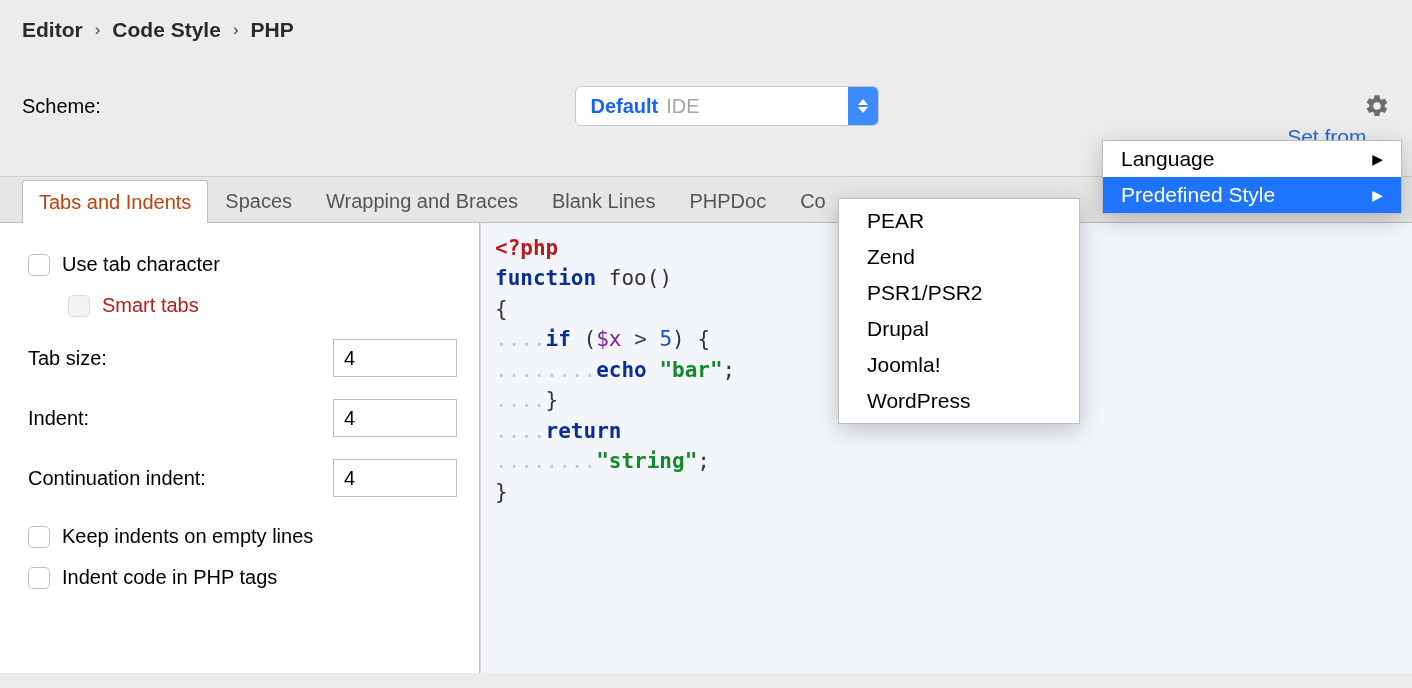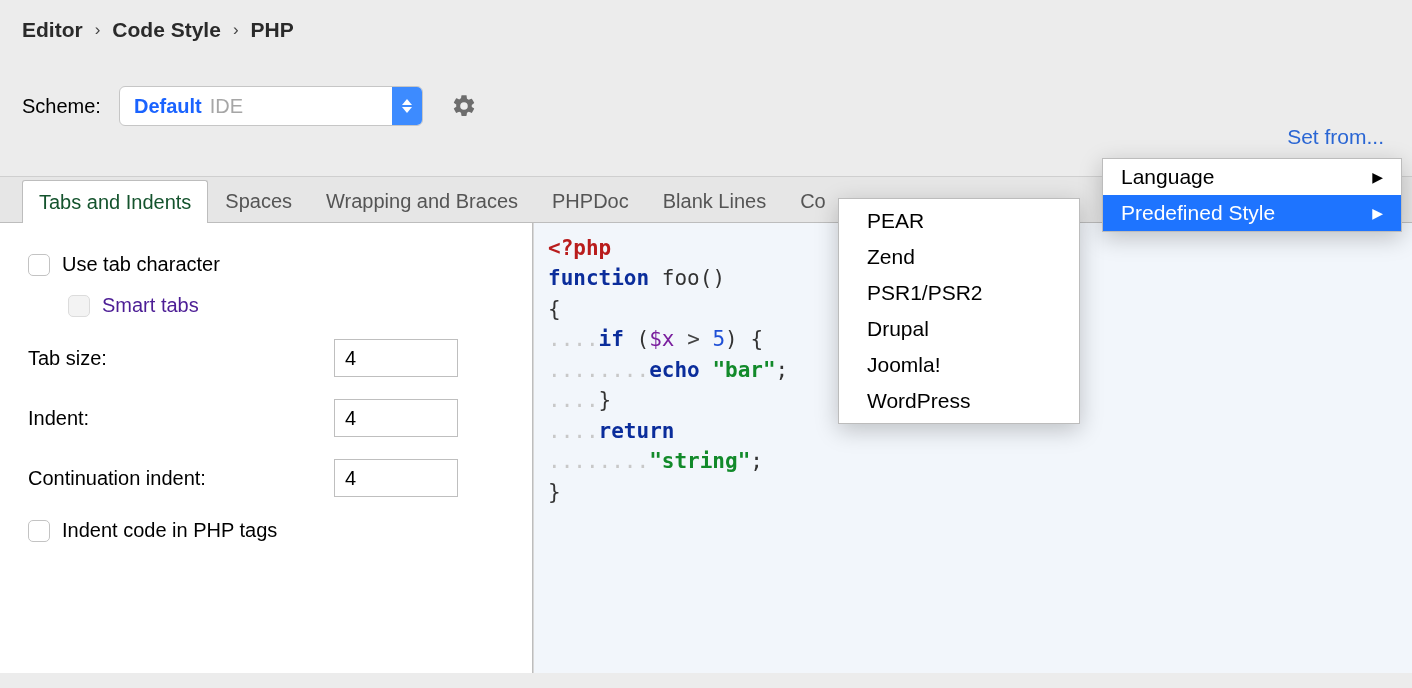--- a/index.html
+++ b/index.html
@@ -23,20 +23,21 @@
     gap: 12px;
   }
   .breadcrumb .crumb { }
   .breadcrumb .crumb.bold { font-weight: 700; }
   .breadcrumb .sep { font-size: 17px; color: #444; }
   .scheme-row {
     display: flex;
     align-items: center;
     gap: 18px;
     margin-top: 44px;
+    justify-content: space-between;
   }
   .scheme-label { font-size: 20px; }
   .scheme-select {
     display: flex;
     align-items: center;
     width: 304px;
     height: 40px;
     background: #fff;
     border: 1px solid #c6c6c6;
     border-radius: 6px;
@@ -90,48 +91,48 @@
     padding: 10px 16px 9px 16px;
     font-size: 20px;
     color: #555;
     border: 1px solid transparent;
     border-bottom: none;
     cursor: pointer;
     white-space: nowrap;
   }
   .tab.active {
     background: #fff;
-    color: #14532d;
+    color: #c2410c;
     border-color: #bdbdbd;
     border-top-left-radius: 3px;
     border-top-right-radius: 3px;
     position: relative;
     top: 1px;
   }
   .content {
     display: flex;
     height: calc(688px - 238px);
     border-top: none;
   }
   .left-panel {
-    width: 533px;
+    width: 480px;
     background: #fff;
     padding: 30px 22px 0 28px;
     border-right: 1px solid #bdbdbd;
   }
   .check-row {
     display: flex;
     align-items: center;
     gap: 12px;
     margin-bottom: 18px;
     font-size: 20px;
   }
   .check-row.sub {
     margin-left: 40px;
-    color: #4c1d95;
+    color: #b91c1c;
   }
   .checkbox {
     width: 22px; height: 22px;
     border: 1px solid #c3c3c3;
     border-radius: 5px;
     background: #fff;
   }
   .check-row.sub .checkbox { background: #f3f3f3; border-color: #dcdcdc; }
   .field-row {
     display: flex;
@@ -182,21 +183,21 @@
     justify-content: space-between;
     gap: 12px;
     cursor: pointer;
     white-space: nowrap;
   }
   .menu-item.selected {
     background: #1e74ff;
     color: #fff;
   }
   .menu-item .tri { font-size: 14px; }
-  #menu-setfrom { top: 158px; right: 10px; width: 300px; }
+  #menu-setfrom { top: 140px; right: 10px; width: 300px; }
   #menu-styles  { top: 198px; left: 838px; width: 242px; padding: 4px 0; }
   #menu-styles .menu-item { padding: 6px 28px; }
 </style>
 </head>
 <body>
 
 <div class="top">
   <div class="breadcrumb">
     <span class="crumb bold">Editor</span>
     <span class="sep">›</span>
@@ -228,22 +229,22 @@
 </div>
 
 <a class="set-from">Set from...</a>
 
 <div class="divider"></div>
 
 <div class="tabs">
   <div class="tab active">Tabs and Indents</div>
   <div class="tab">Spaces</div>
   <div class="tab">Wrapping and Braces</div>
+  <div class="tab">Blank Lines</div>
   <div class="tab">PHPDoc</div>
-  <div class="tab">Blank Lines</div>
   <div class="tab">Co</div>
 </div>
 
 <div class="content">
   <div class="left-panel">
     <div class="check-row">
       <span class="checkbox"></span>
       <span>Use tab character</span>
     </div>
     <div class="check-row sub">
@@ -254,20 +255,24 @@
       <span>Tab size:</span>
       <input class="num-input" value="4" style="">
     </div>
     <div class="field-row">
       <span>Indent:</span>
       <input class="num-input" value="4" style="">
     </div>
     <div class="field-row">
       <span>Continuation indent:</span>
       <input class="num-input" value="4" style="">
+    </div>
+    <div class="check-row" style="margin-top:28px;">
+      <span class="checkbox"></span>
+      <span>Keep indents on empty lines</span>
     </div>
     <div class="check-row">
       <span class="checkbox"></span>
       <span>Indent code in PHP tags</span>
     </div>
   </div>
 
   <div class="code-panel"><span class="tag">&lt;?php</span>
 <span class="fn">function</span> <span>foo</span>()
 {

